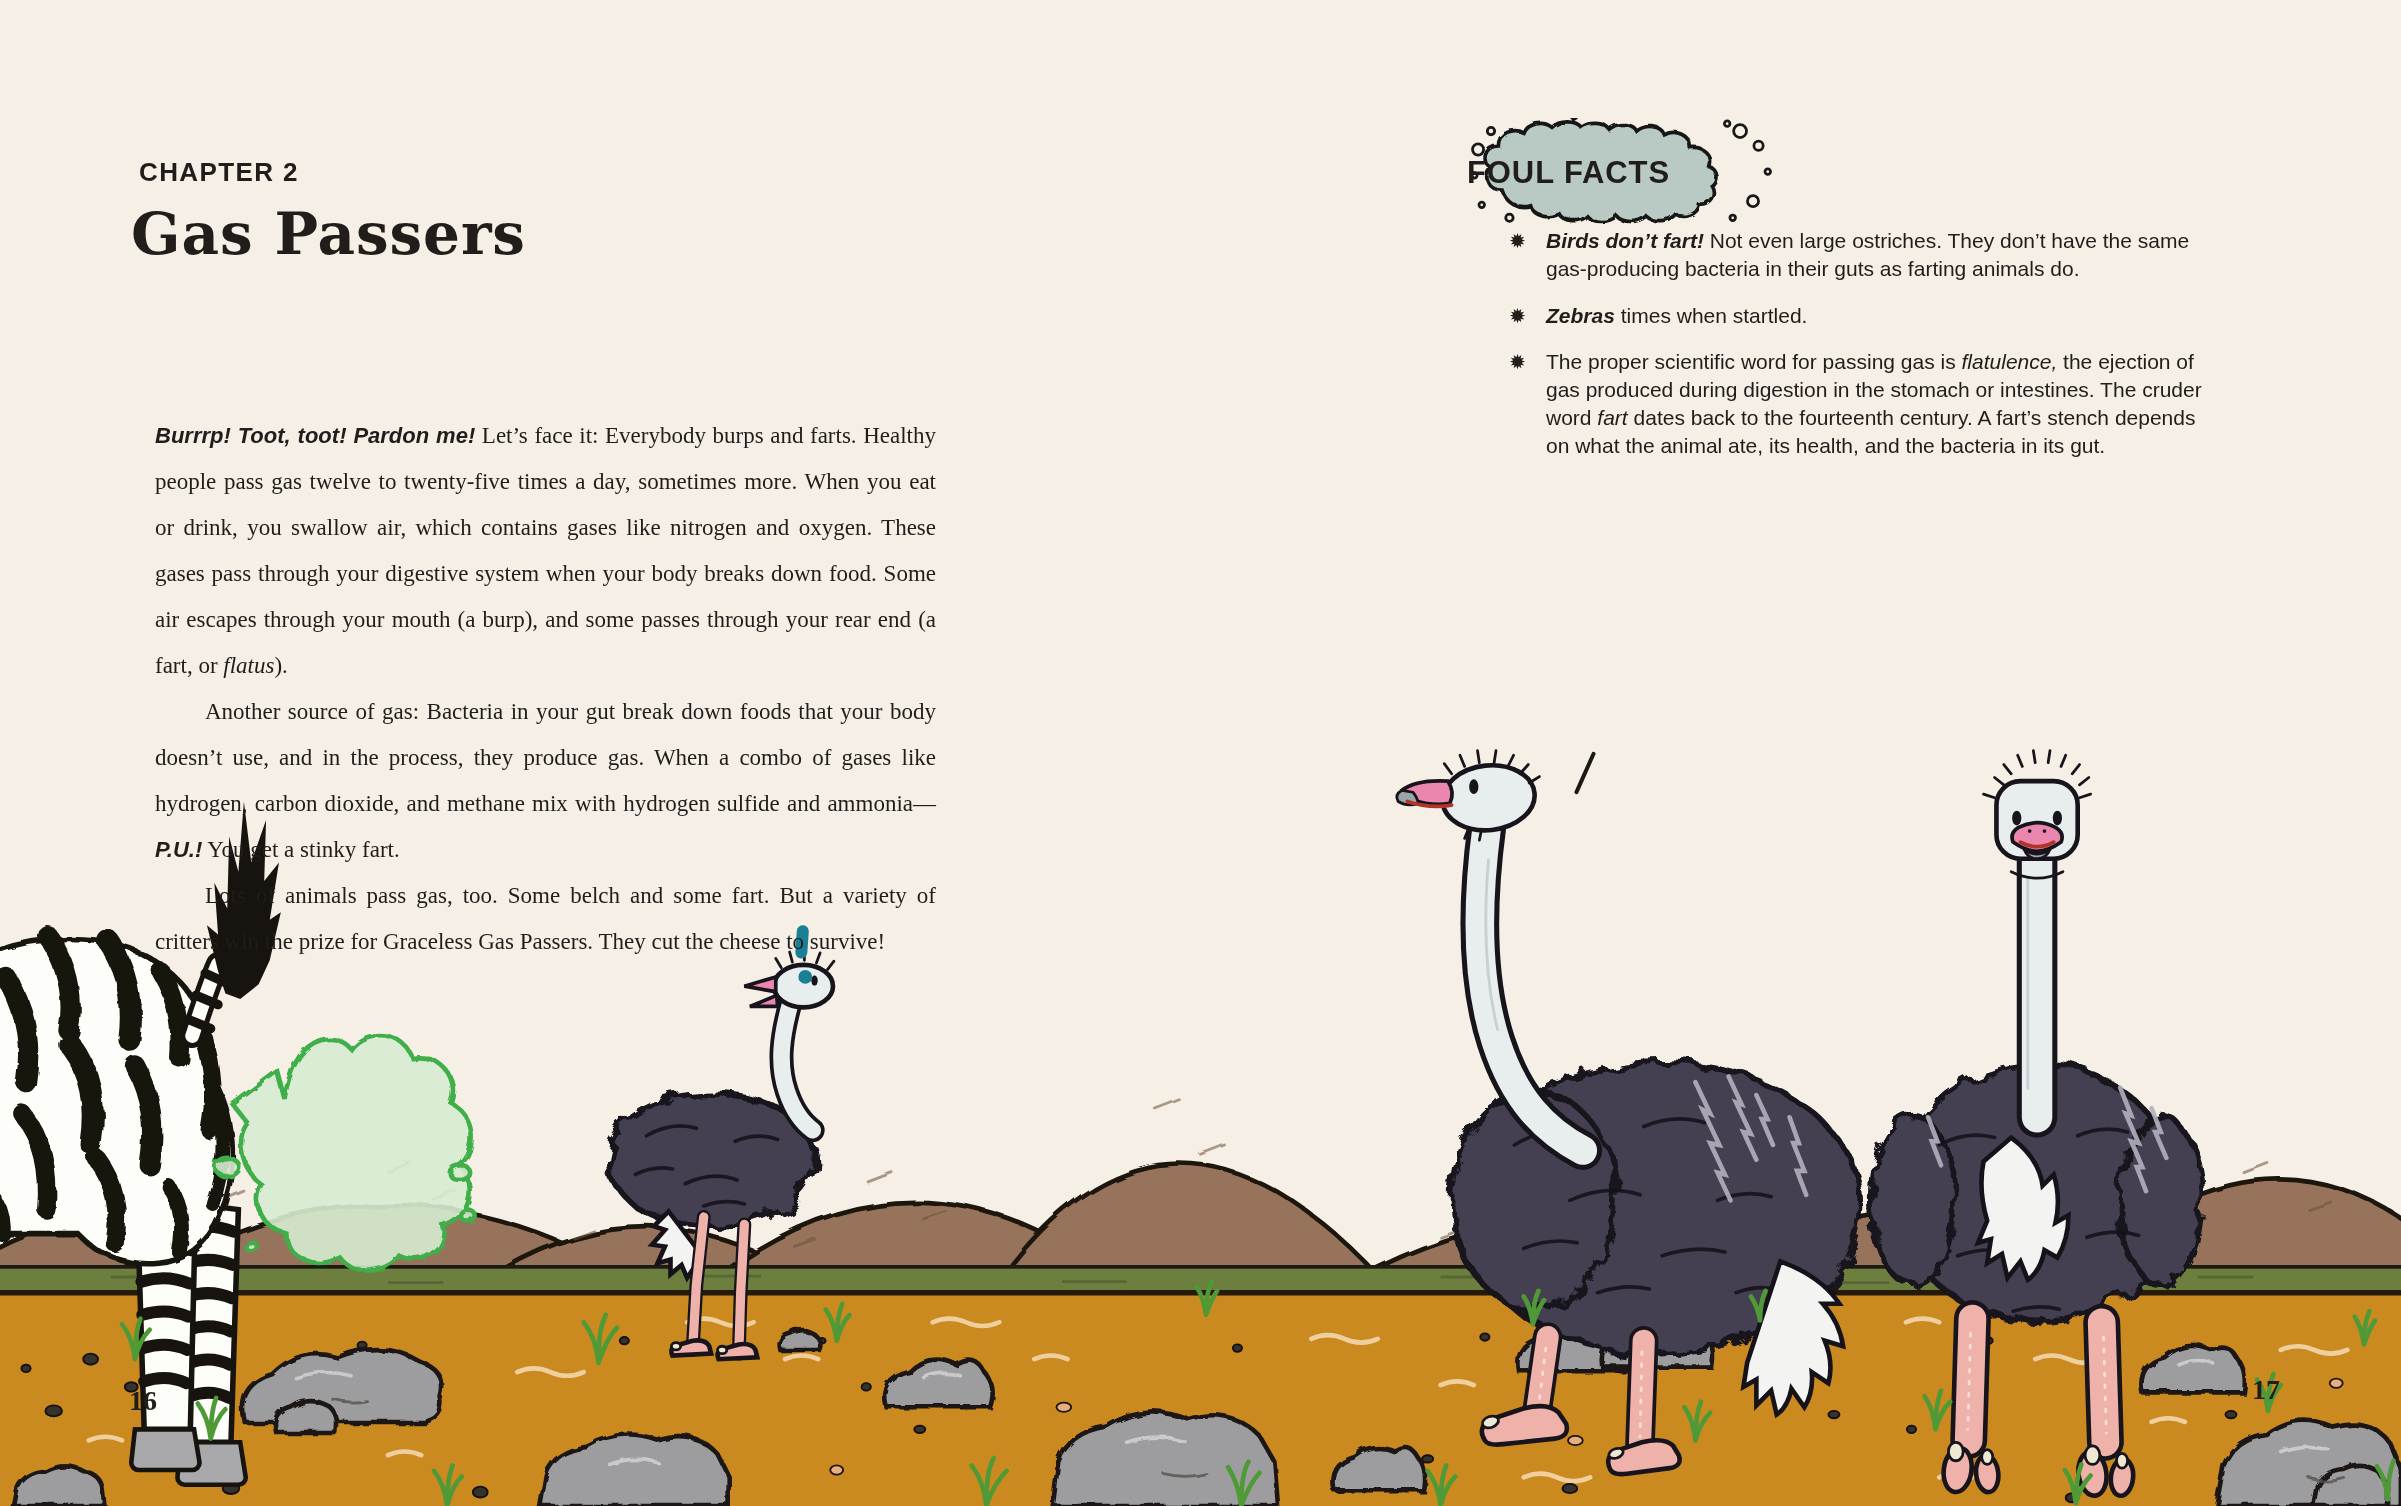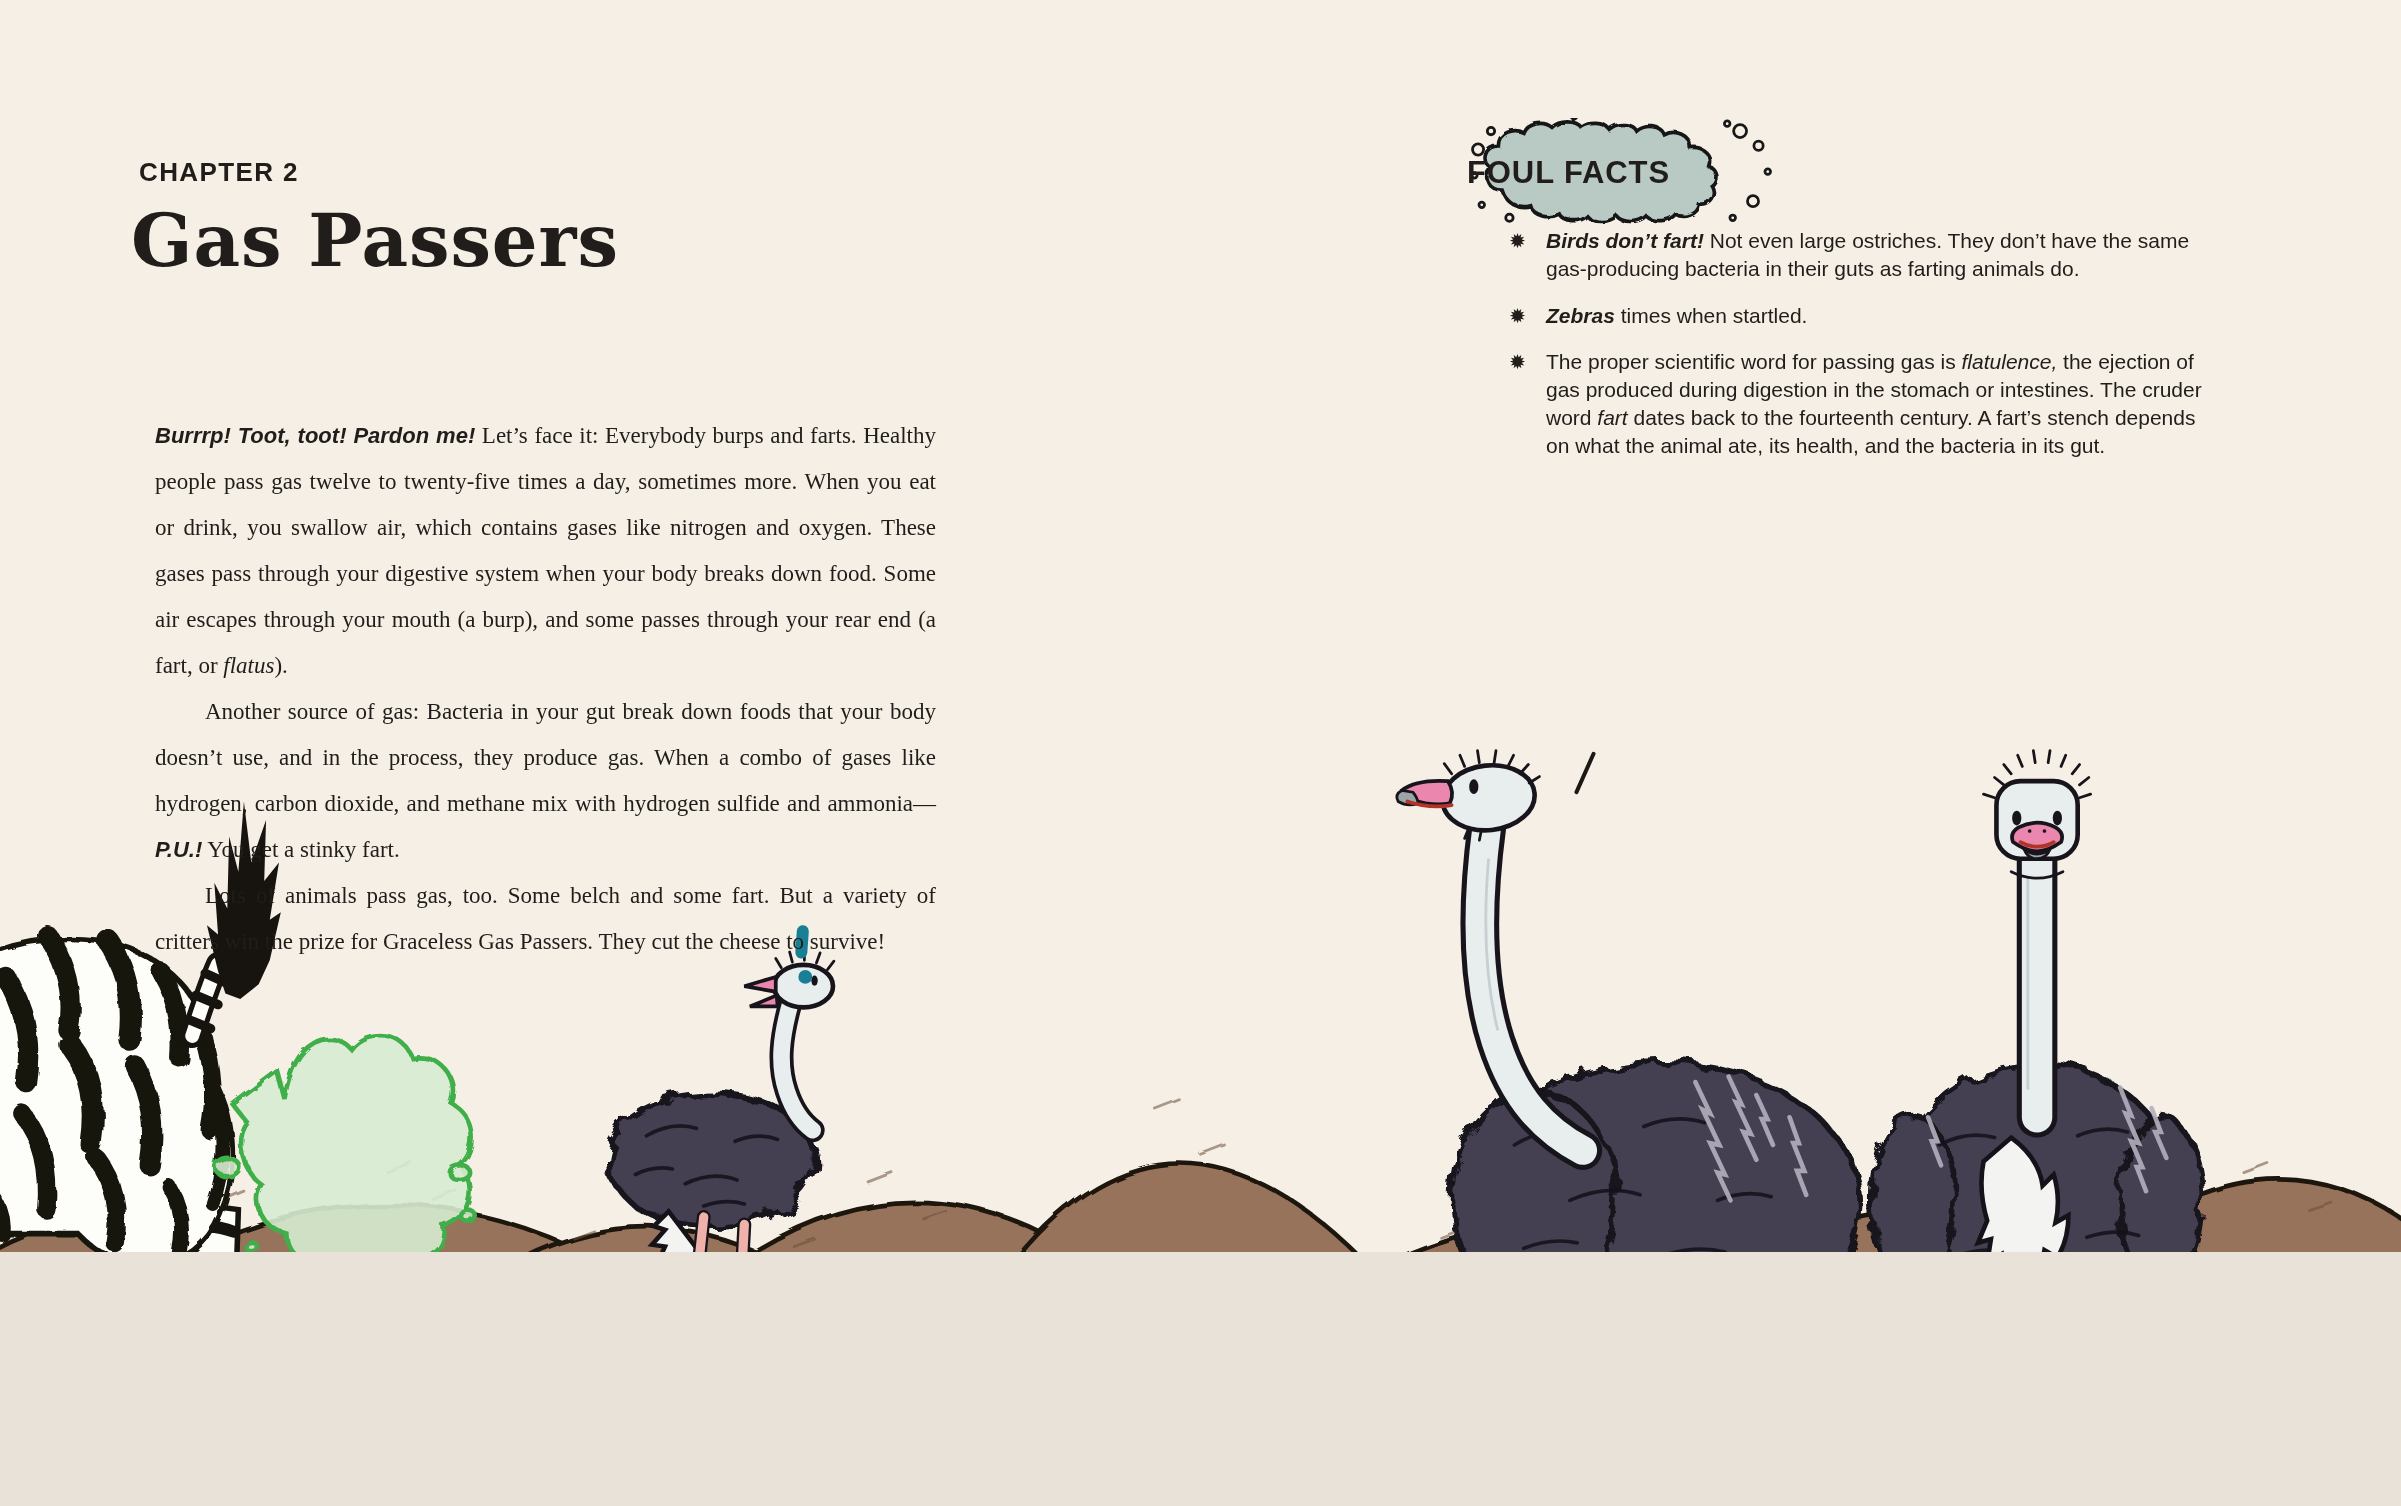--- a/index.html
+++ b/index.html
@@ -1,24 +1,24 @@
 <!DOCTYPE html>
 <html style="--paper: #f5efe6; --ink: #201d1a; --cloud: #b9cac5; --ochre: #cb8a1f; --grassband: #6d7f3f; --grass: #4f9a37; --hill: #96735a; --rock: #9d9da0; --feather: #443f51; --neck: #e8edee; --legpink: #eeb2ab; --beakpink: #eb86ae; --fartfill: #d7ecd0; --fartline: #3fae4a; --teal: #187f95;font-size:14.8px"><head>
 <meta charset="utf-8">
 <style>
   html,body{margin:0;padding:0;background:#e8e2d8;}
-  .page{position:relative;width:2401px;height:1252px;background:var(--paper,#f5efe6);overflow:hidden;
+  .page{position:relative;width:2401px;height:1506px;background:var(--paper,#f5efe6);overflow:hidden;
         font-family:"Liberation Serif",serif;color:var(--ink,#201d1a);}
   .art{position:absolute;left:0;top:0;width:2401px;height:1506px;z-index:1;}
   .txt{z-index:3;}
 
   .kicker{position:absolute;left:139px;top:157px;font-family:"Liberation Sans",sans-serif;
           font-weight:800;font-size:26px;letter-spacing:1.4px;}
   .title{position:absolute;left:131px;top:205px;font-family:"DejaVu Serif",serif;font-weight:700;
-         font-size:72px;line-height:1;letter-spacing:0.9px;text-align:right;}
+         font-size:58px;line-height:1;letter-spacing:0.9px;text-align:right;}
   .bodycopy{position:absolute;left:155px;top:413px;width:781px;font-size:23px;line-height:46px;
             text-align:justify;}
   .bodycopy p{margin:0;}
   .bodycopy p.indent{text-indent:50px;}
   .leadin{font-family:"Liberation Sans",sans-serif;font-style:italic;font-weight:bold;font-size:22px;}
   .pu{font-family:"Liberation Sans",sans-serif;font-style:italic;font-weight:bold;font-size:22px;}
 
   .badge{position:absolute;left:1467px;top:118px;width:310px;height:111px;}
   .badge svg{position:absolute;left:0;top:0;}
   .badge-label{position:absolute;left:0;right:0;top:37px;text-align:left;

